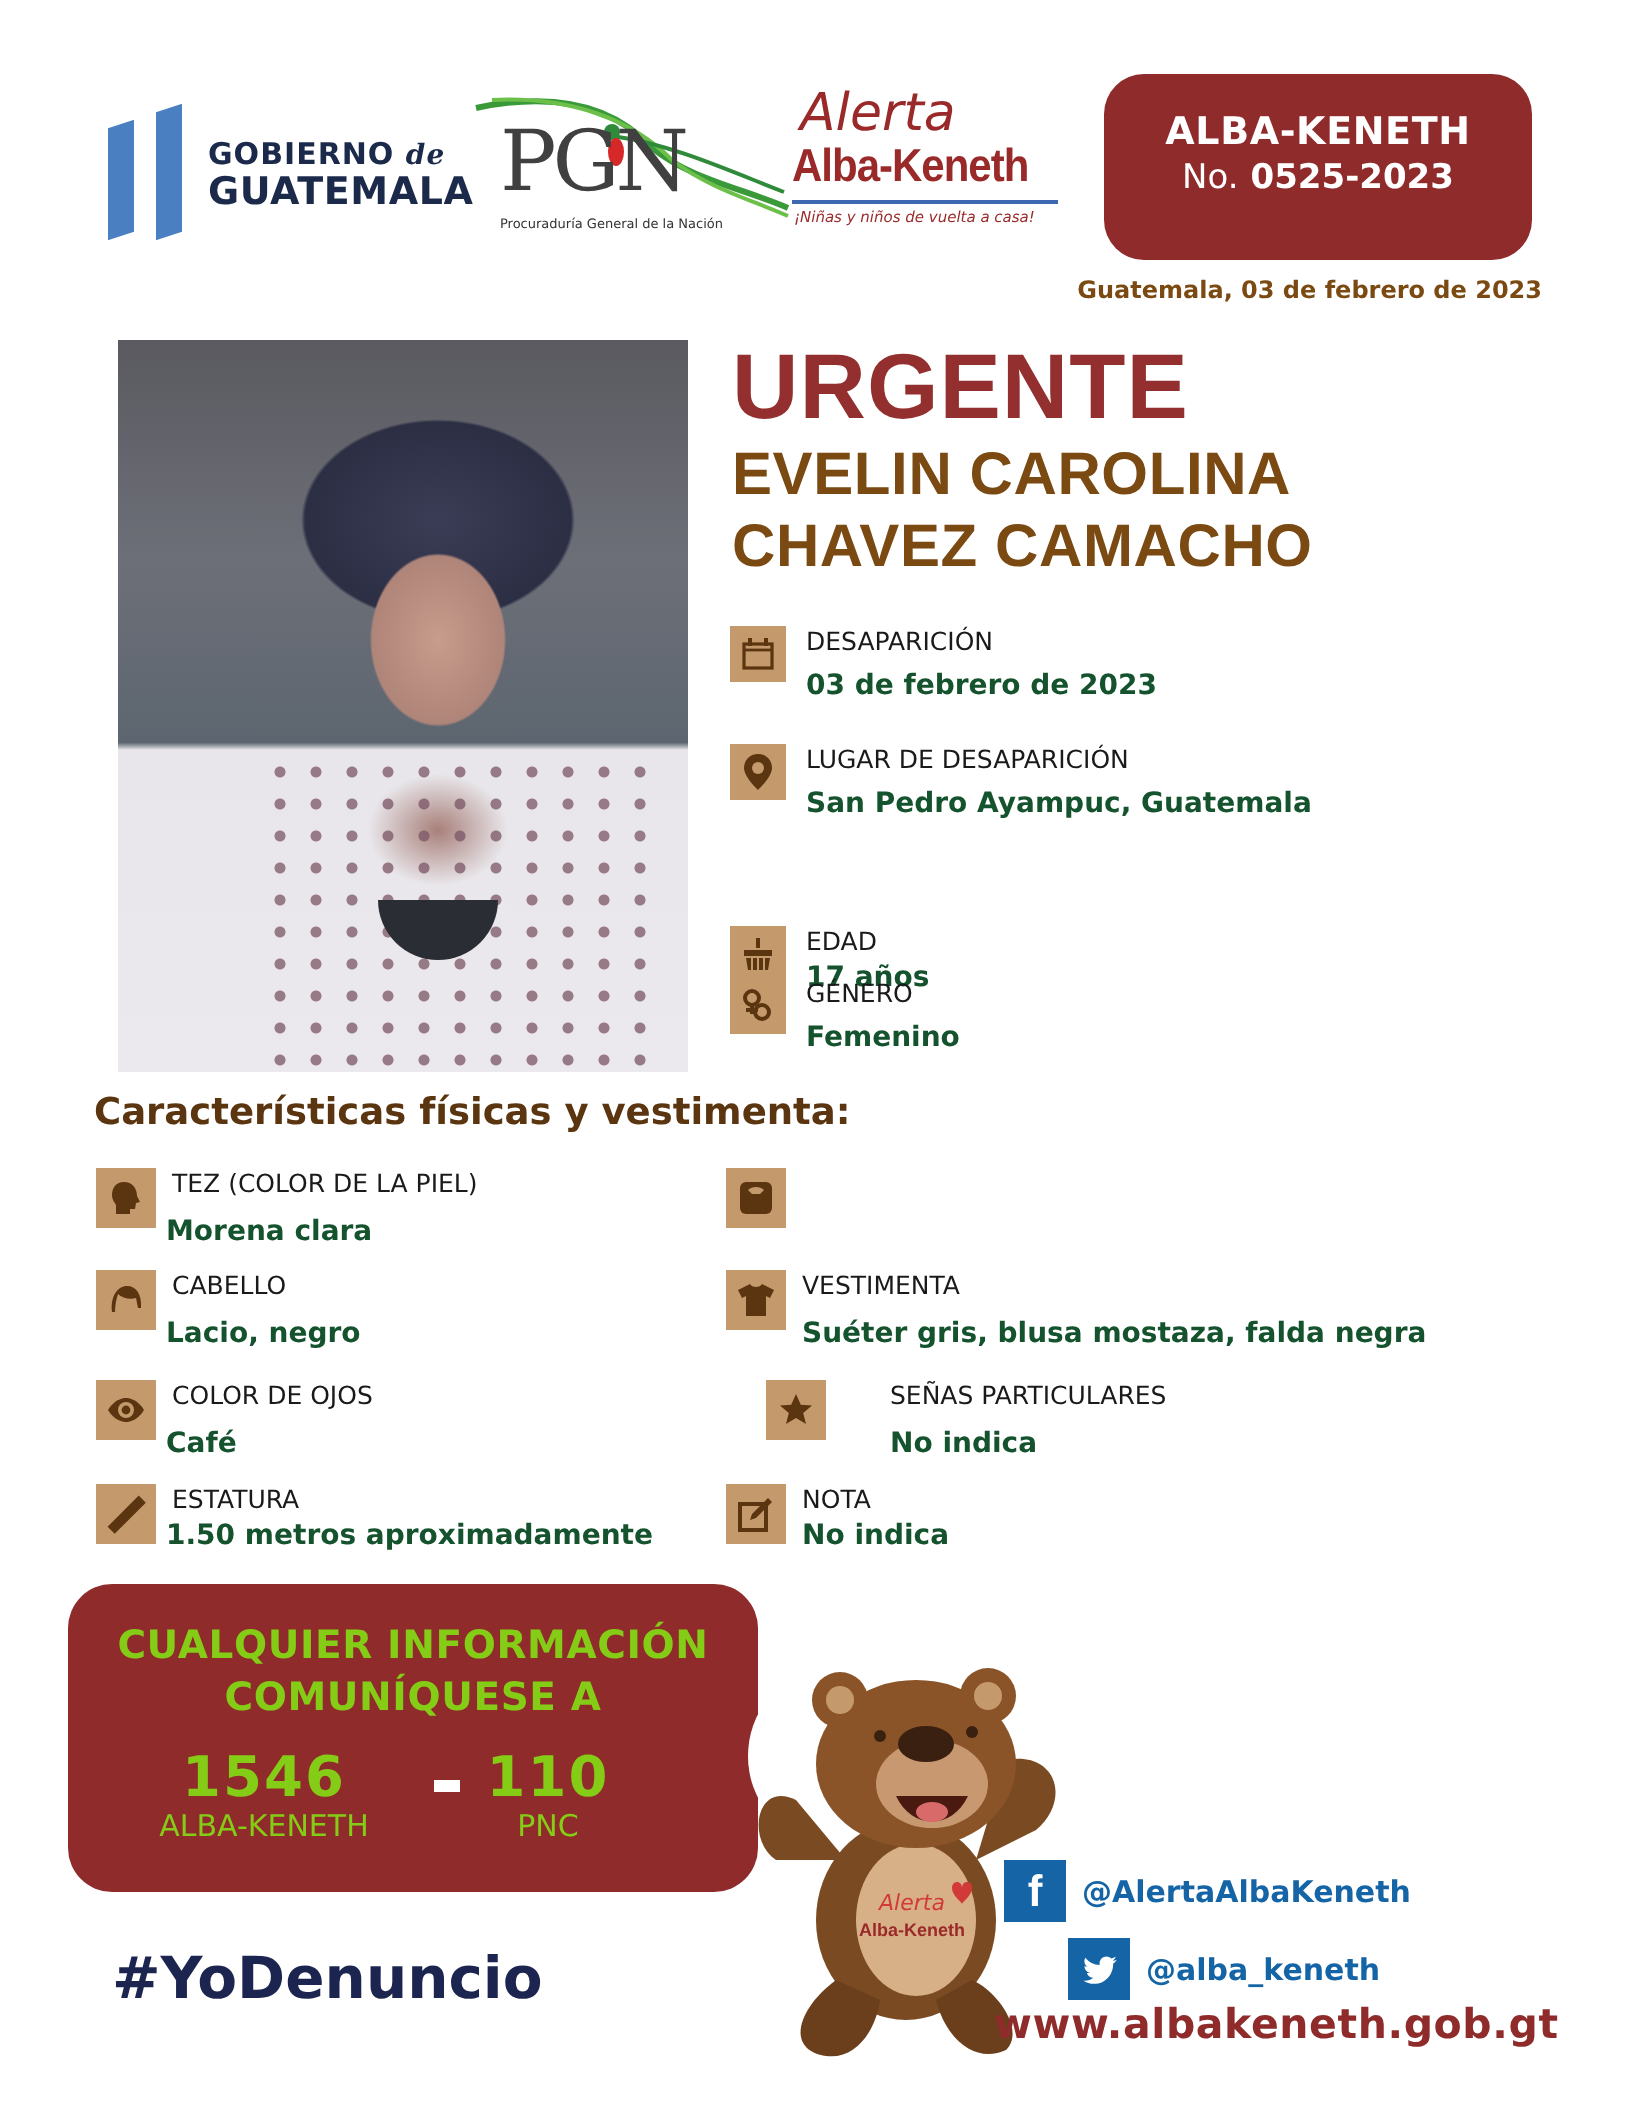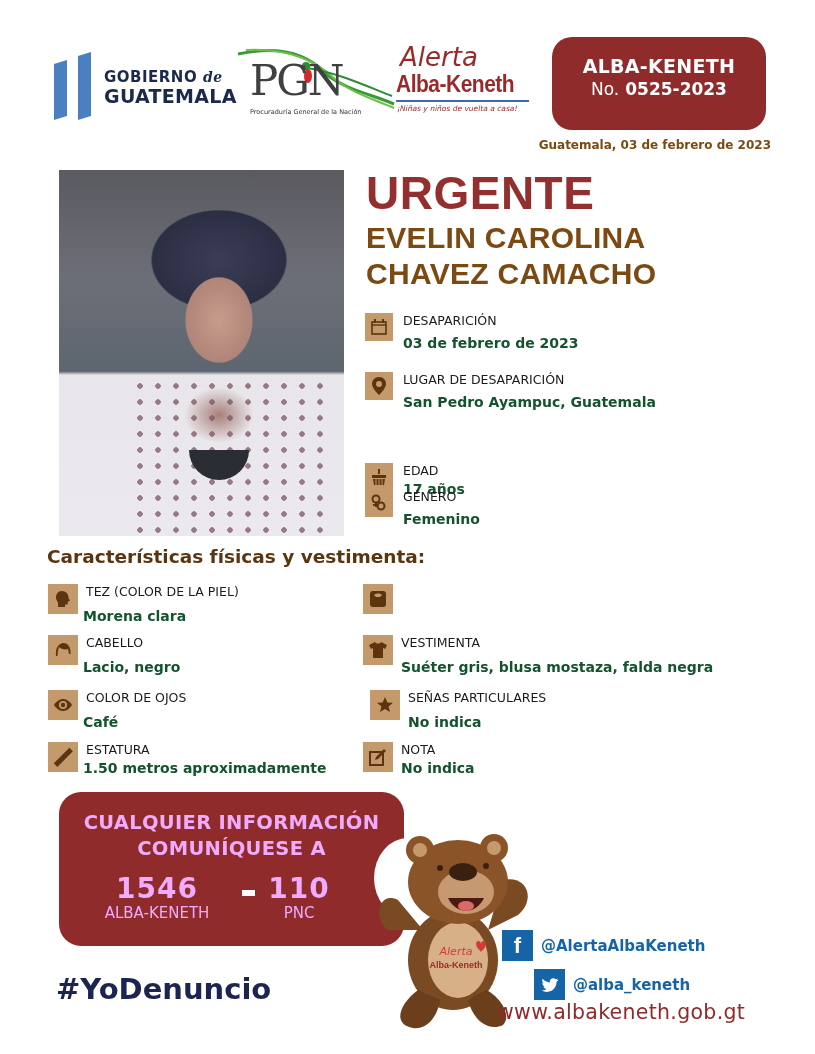--- a/index.html
+++ b/index.html
@@ -58,37 +58,37 @@
   .info-text { margin-left: 10px; }
   .info-label { font-size: 12.5px; color: #1a1a1a; line-height: 16px; white-space: nowrap; }
   .info-value { font-size: 14px; font-weight: bold; color: #14532d; line-height: 20px; margin-top: 4px; white-space: nowrap; }
 
   .section-title { left: 47px; top: 546px; font-weight: bold; font-size: 18.5px; color: #5a3510; white-space: nowrap; }
 
   .char-row .info-value { margin-top: 6px; }
   .char-row .info-text { margin-left: 8px; }
 
   
-  .contact { left: 59px; top: 792px; width: 345px; height: 154px; background: #8f2b2b; border-radius: 22px; color: #f0abfc; text-align: center; }
+  .contact { left: 34px; top: 792px; width: 345px; height: 154px; background: #8f2b2b; border-radius: 22px; color: #84cc16; text-align: center; }
   .contact .c1 { position: absolute; left: 0; right: 0; top: 18px; font-weight: bold; font-size: 19.5px; line-height: 26px; letter-spacing: 0.3px; }
   .contact .num { position: absolute; top: 82px; text-align: center; }
   .contact .num b { display: block; font-size: 28px; line-height: 30px; letter-spacing: 1px; }
   .contact .num span { display: block; font-size: 15px; line-height: 18px; }
   .contact .dash { position: absolute; left: 183px; top: 98px; width: 13px; height: 6px; background: #fff; }
 
   .hashtag { left: 56px; top: 972px; font-weight: bold; font-size: 29px; color: #1c2550; white-space: nowrap; }
 
   
   .bear { left: 368px; top: 820px; width: 170px; height: 215px; }
 
   
   .social { position: absolute; display: flex; align-items: center; }
   .social-icon { width: 31px; height: 31px; background: #1565a6; display: flex; align-items: center; justify-content: center; color: #fff; font-weight: bold; font-size: 22px; font-family: "Liberation Sans", sans-serif; }
   .social-text { margin-left: 8px; font-weight: bold; font-size: 15px; color: #1565a6; white-space: nowrap; }
-  .website { left: 497px; top: 1000px; font-weight: normal; font-size: 20.5px; color: #8f2b2b; white-space: nowrap; letter-spacing: 0.3px; }
+  .website { left: 497px; top: 1000px; font-weight: bold; font-size: 20.5px; color: #8f2b2b; white-space: nowrap; letter-spacing: 0.3px; }
 </style>
 </head>
 <body>
 
 <div class="abs gob-logo">
   <div class="gob-bar b1"></div>
   <div class="gob-bar b2"></div>
   <div class="gob-text">
     <div class="l1"><span>GOBIERNO</span> <i>de</i></div>
     <div class="l2">GUATEMALA</div>
@@ -257,21 +257,21 @@
     <svg viewBox="0 0 20 20">
         <path d="M7 2 L1 5 L3 9 L5 8 L5 18 L15 18 L15 8 L17 9 L19 5 L13 2 C12 4 8 4 7 2 Z" fill="#5a3510"></path>
       </svg>
   </div>
   <div class="info-text">
     <div class="info-label">VESTIMENTA</div>
     <div class="info-value">Suéter gris, blusa mostaza, falda negra</div>
   </div>
 </div>
 
-<div class="info-row char-row" style="left:370px; top:690px;">
+<div class="info-row char-row" style="left:383px; top:690px;gap:24px;">
   <div class="icon-box" style="width:30px;height:30px;">
     <svg viewBox="0 0 20 20">
         <polygon points="10,2 12.4,7.4 18,7.8 13.6,11.5 15,17 10,14 5,17 6.4,11.5 2,7.8 7.6,7.4" fill="#5a3510"></polygon>
       </svg>
   </div>
   <div class="info-text">
     <div class="info-label">SEÑAS PARTICULARES</div>
     <div class="info-value">No indica</div>
   </div>
 </div>

